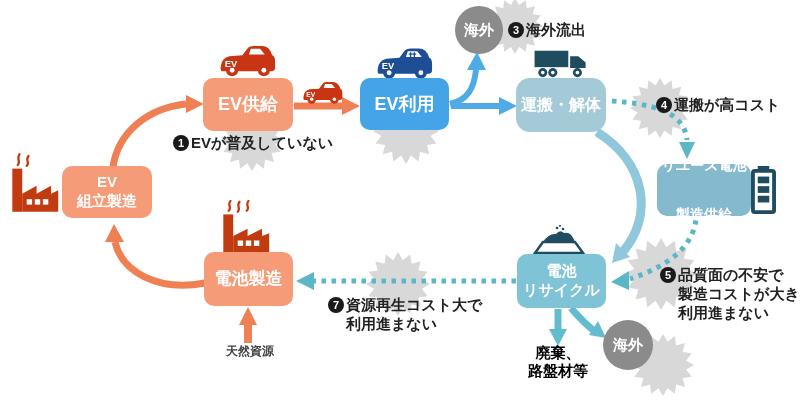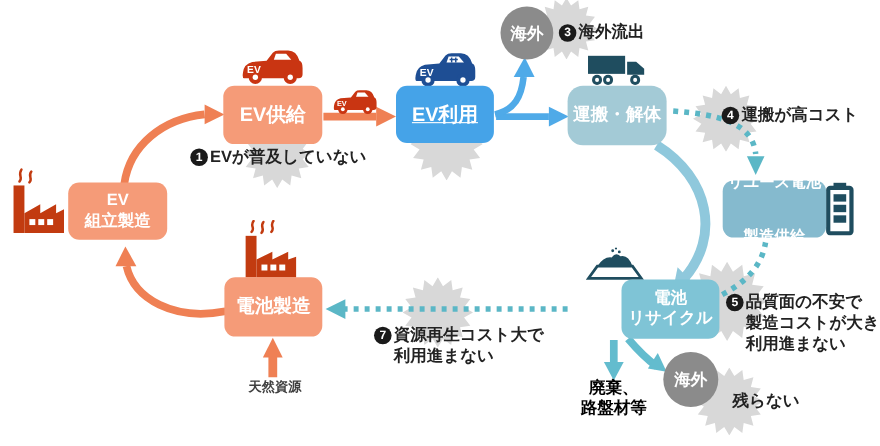--- a/index.html
+++ b/index.html
@@ -2,24 +2,24 @@
 <html><head>
 <meta charset="utf-8">
 <style>
   html,body{margin:0;padding:0;background:#fff;}
   .stage{position:relative;width:800px;height:405px;background:#ffffff;overflow:hidden;
          font-family:"Liberation Sans","DejaVu Sans",sans-serif;}
   .box{position:absolute;border-radius:10px;color:#fff;font-weight:bold;display:flex;
        flex-direction:column;align-items:center;justify-content:center;text-align:center;
        z-index:4;line-height:1.25;}
   .salmon{background:#F59B78;}
-  .blue{background:#45A3E8;text-decoration:underline;}
+  .blue{background:#45A3E8;}
   .grayblue{background:#A3CAD6;border-radius:14px;}
   .midblue{background:#85BACE;gap:32px;}
-  .teal{background:#7FC4D6;margin-left:48px;}
+  .teal{background:#7FC4D6;}
   .circle{position:absolute;border-radius:50%;background:#8B8B8B;color:#fff;font-weight:bold;
           display:flex;align-items:center;justify-content:center;font-size:15px;z-index:4;}
   .issue{position:absolute;color:#222222;font-weight:bold;font-size:15px;line-height:1.25;
          z-index:5;white-space:nowrap;}
   .issue .ind{padding-left:18px;}
   .num{display:inline-block;width:16px;height:16px;border-radius:50%;background:#1a1a1a;color:#fff;
        font-size:11px;line-height:16px;text-align:center;vertical-align:1px;margin-right:2px;}
   .burst{position:absolute;z-index:1;}
   .icon{position:absolute;z-index:3;}
   .arrows{position:absolute;left:0;top:0;z-index:2;}
@@ -235,23 +235,22 @@
   </div>
   <div class="issue" style="left:656px;top:96px">
     <div><span class="num">4</span><span>運搬が高コスト</span></div>
   </div>
   <div class="issue" style="left:660px;top:266px">
     <div><span class="num">5</span><span>品質面の不安で</span></div>
     <div class="ind">製造コストが大きく</div>
     <div class="ind">利用進まない</div>
   </div>
   <div class="issue" style="left:648px;top:356px">
-    <div class="ind">残らない</div>
-  </div>
-  <div class="issue" style="left:340px;top:296px">
+  </div>
+  <div class="issue" style="left:328px;top:296px">
     <div><span class="num">7</span><span>資源再生コスト大で</span></div>
     <div class="ind">利用進まない</div>
   </div>
 
   <div class="plainlabel" style="left:210px;top:344px;width:80px;color:#404040;font-size:12px">
     <span>天然資源</span>
   </div>
   <div class="plainlabel" style="left:500px;top:344px;width:116px;color:#000000;font-size:15px">
     <div>廃棄、</div>
     <div>路盤材等</div>

